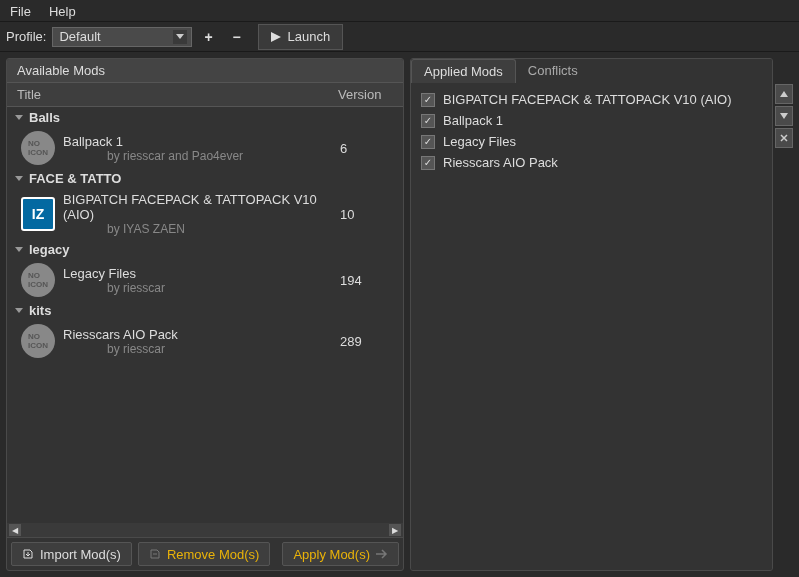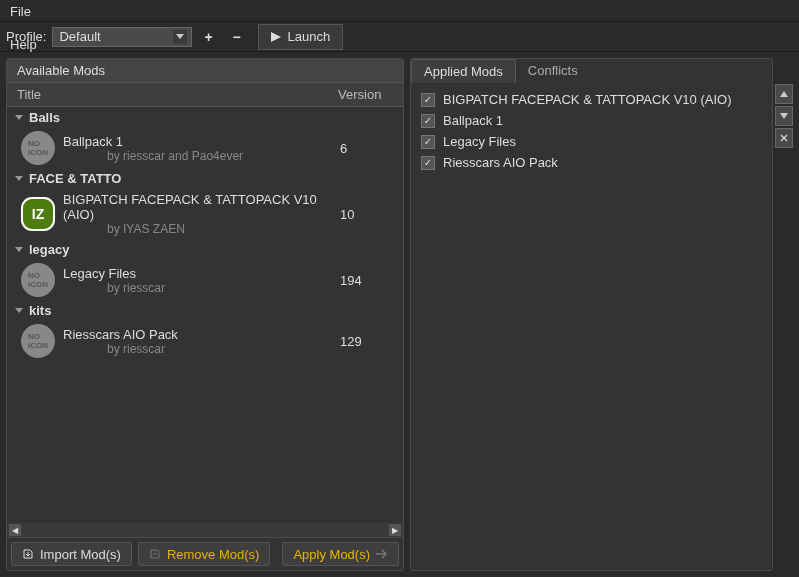--- a/index.html
+++ b/index.html
@@ -9,21 +9,20 @@
   font-family: "Segoe UI", Tahoma, sans-serif;
   font-size: 13px;
   color: #ddd;
   overflow: hidden;
 }
 .menubar {
   display: flex; gap: 18px;
   padding: 4px 10px;
   height: 22px;
   border-bottom: 1px solid #1a1a1a;
-  flex-direction: column;
 }
 .menubar span { color: #ddd; cursor: default; }
 .toolbar {
   display: flex; align-items: center;
   padding: 4px 6px;
   height: 30px;
   border-bottom: 1px solid #1a1a1a;
 }
 .profile-label { color: #ddd; margin-right: 6px; }
 .profile-select {
@@ -115,22 +114,22 @@
   width: 34px; height: 34px;
   border-radius: 50%;
   background: #888;
   display: flex; align-items: center; justify-content: center;
   flex-direction: column;
   font-size: 8px; font-weight: bold;
   color: #555;
   flex-shrink: 0;
 }
 .mod-icon.red {
-  border-radius: 11px;
-  background: #4d7c0f;
+  border-radius: 3px;
+  background: #0369a1;
   color: #fff;
   font-size: 14px;
   border: 2px solid #fff;
 }
 .mod-info { flex: 1; }
 .mod-title { color: #ddd; }
 .mod-author { color: #888; font-size: 12px; padding-left: 44px; }
 .mod-version { width: 55px; color: #ddd; }
 .hscroll {
   height: 14px;
@@ -292,21 +291,21 @@
         <div class="group-row">
           <div class="expander open"></div>
           <span>kits</span>
         </div>
         <div class="mod-row">
           <div class="mod-icon">NO<br>ICON</div>
           <div class="mod-info">
             <div class="mod-title">Riesscars AIO Pack</div>
             <div class="mod-author">by riesscar</div>
           </div>
-          <div class="mod-version">129</div>
+          <div class="mod-version">289</div>
         </div>
 
       </div>
       <div class="hscroll">
         <div class="arrow">◀</div>
         <div class="arrow">▶</div>
       </div>
       <div class="bottom-bar">
         <div class="bbtn">
           <span>

